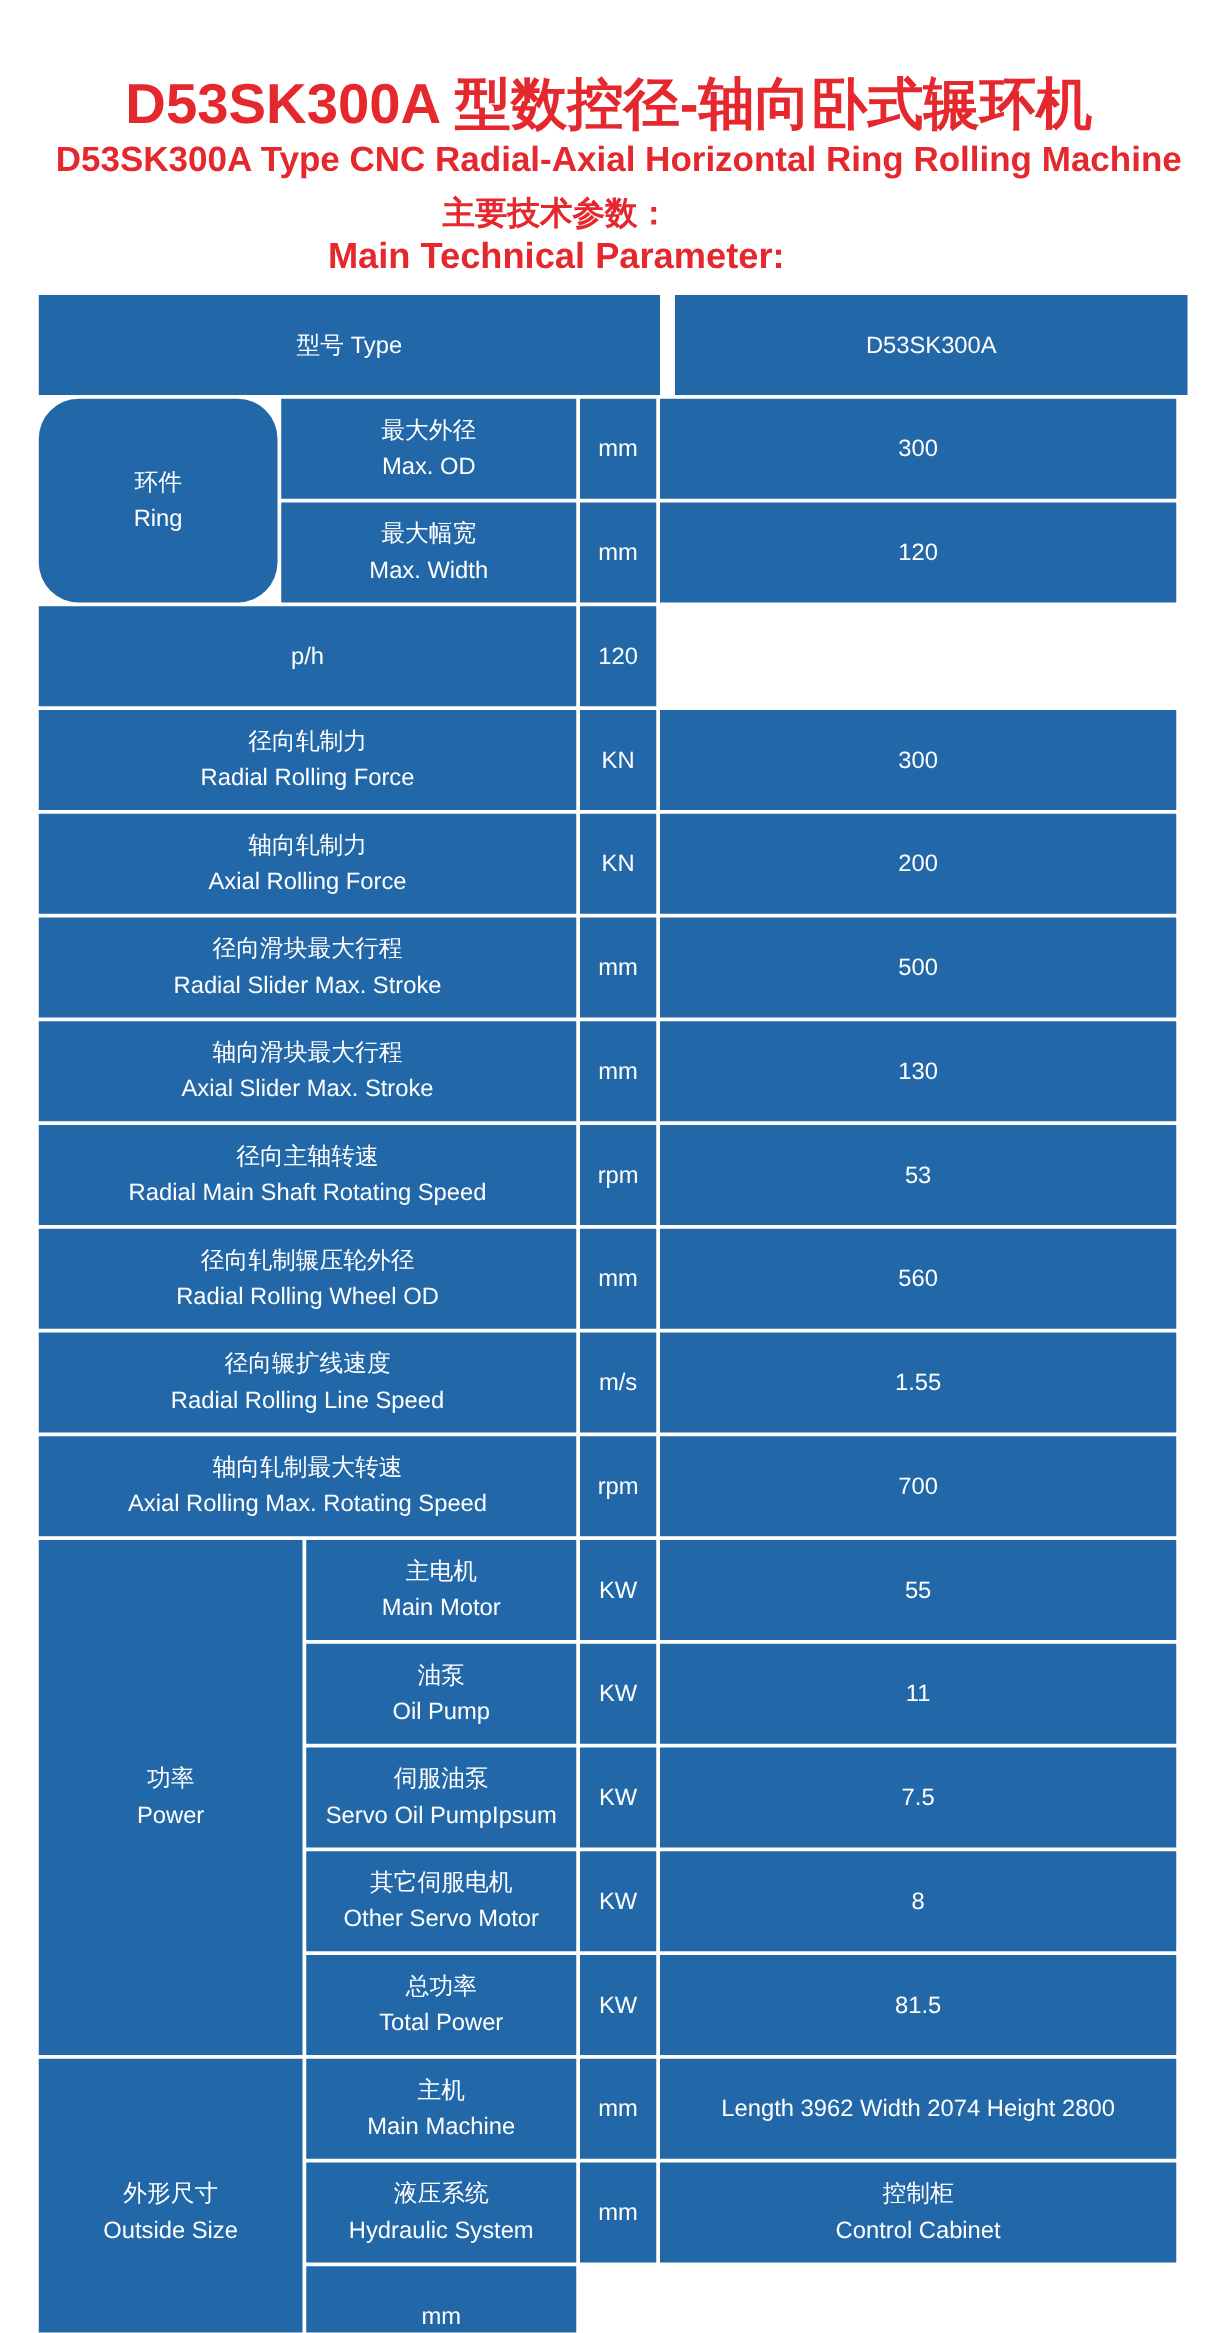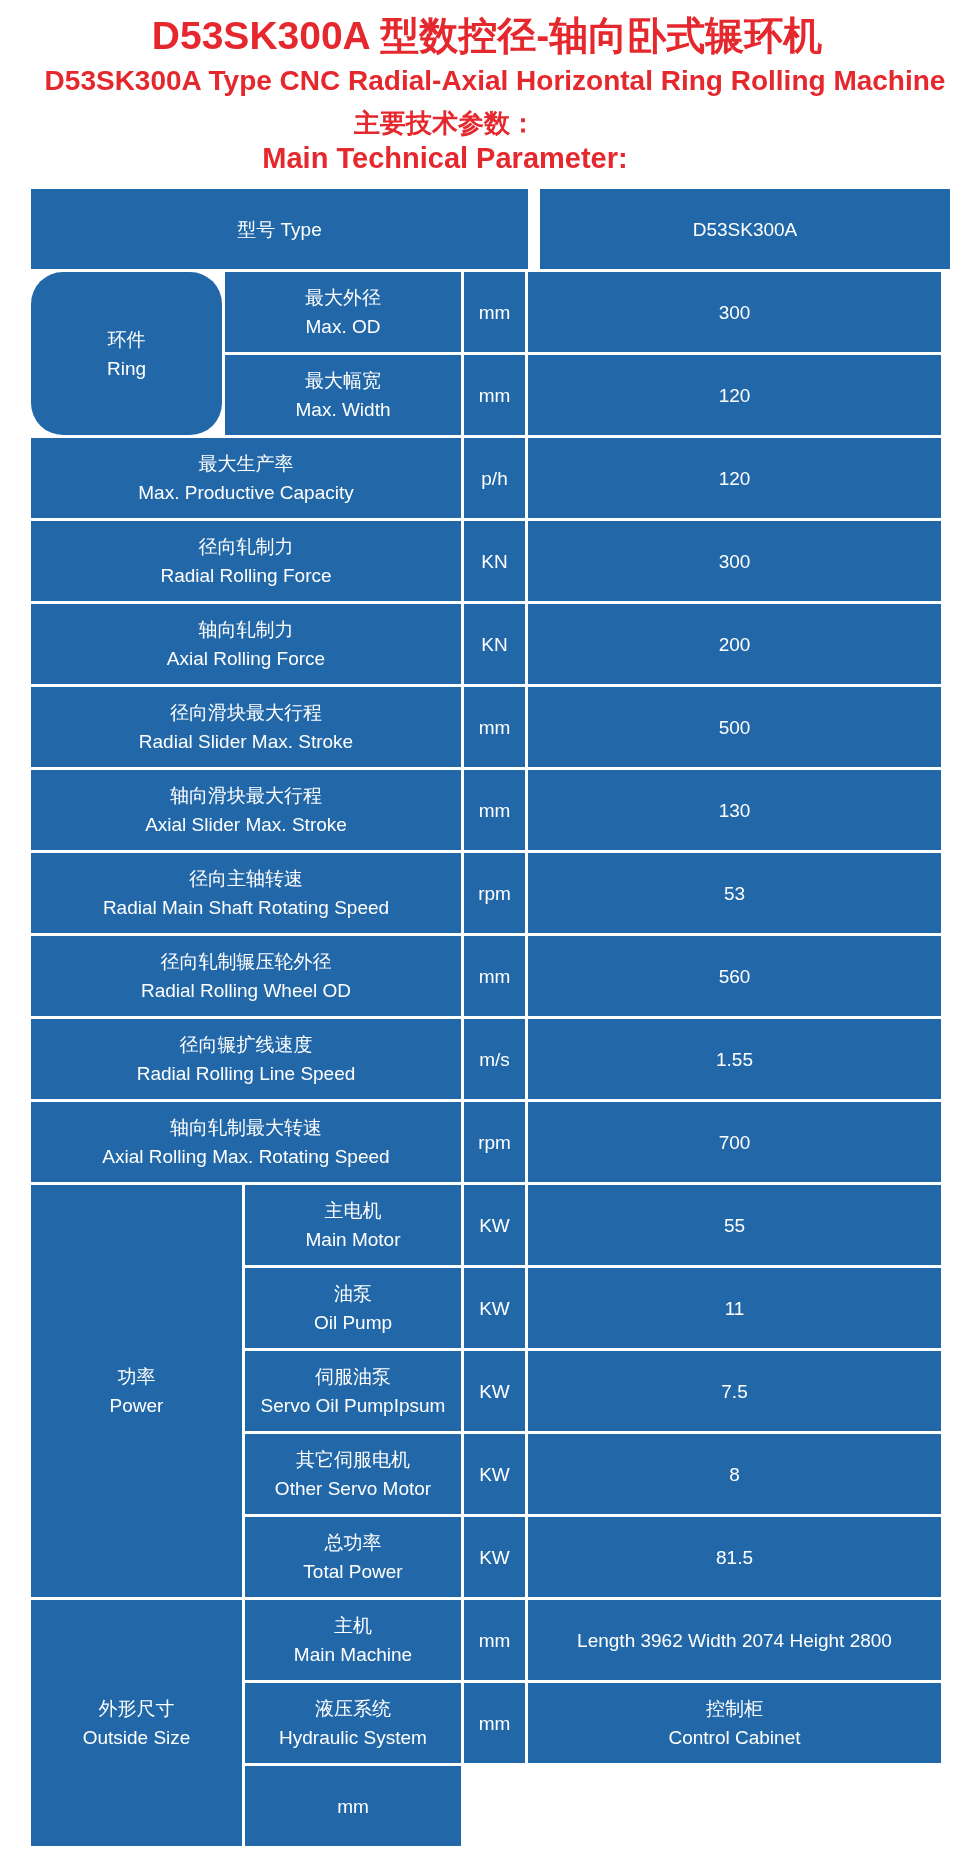--- a/index.html
+++ b/index.html
@@ -10,22 +10,22 @@
   *{box-sizing:border-box;margin:0;padding:0;}
   html,body{background:#ffffff;}
   body{
     width:974px;height:1866px;
     font-family:"Liberation Sans","DejaVu Sans",sans-serif;
     padding-top:10px;
     overflow:hidden;
   }
   .header{text-align:center;}
   .title-zh{
-    color:var(--red);font-size:39px;font-weight:800;line-height:52px;
-    letter-spacing:0px;white-space:nowrap;
+    color:var(--red);font-size:45px;font-weight:800;line-height:52px;
+    letter-spacing:0px;white-space:nowrap;margin-top:47px;
   }
   .title-en{
     color:var(--red);font-size:28px;font-weight:700;line-height:37px;
     white-space:nowrap;
     margin-left:16px;
   }
   .sub-head{width:860px;text-align:center;padding-left:30px;}
   .h-zh{color:var(--red);font-size:26px;font-weight:700;line-height:34px;margin-top:7px;}
   .h-en{color:var(--red);font-size:29px;font-weight:700;line-height:37px;}
 
@@ -85,24 +85,20 @@
     <div class="c">300</div>
     <div class="c">
       <span class="zh">最大幅宽</span>
       <span class="en">Max. Width</span>
     </div>
     <div class="c">mm</div>
     <div class="c">120</div>
   </div>
 
   <div class="sec single-grid">
-    <div class="c">
-      <span class="zh">最大生产率</span>
-      <span class="en">Max. Productive Capacity</span>
-    </div>
     <div class="c">p/h</div>
     <div class="c">120</div>
   </div>
 
   <div class="sec single-grid">
     <div class="c">
       <span class="zh">径向轧制力</span>
       <span class="en">Radial Rolling Force</span>
     </div>
     <div class="c">KN</div>

